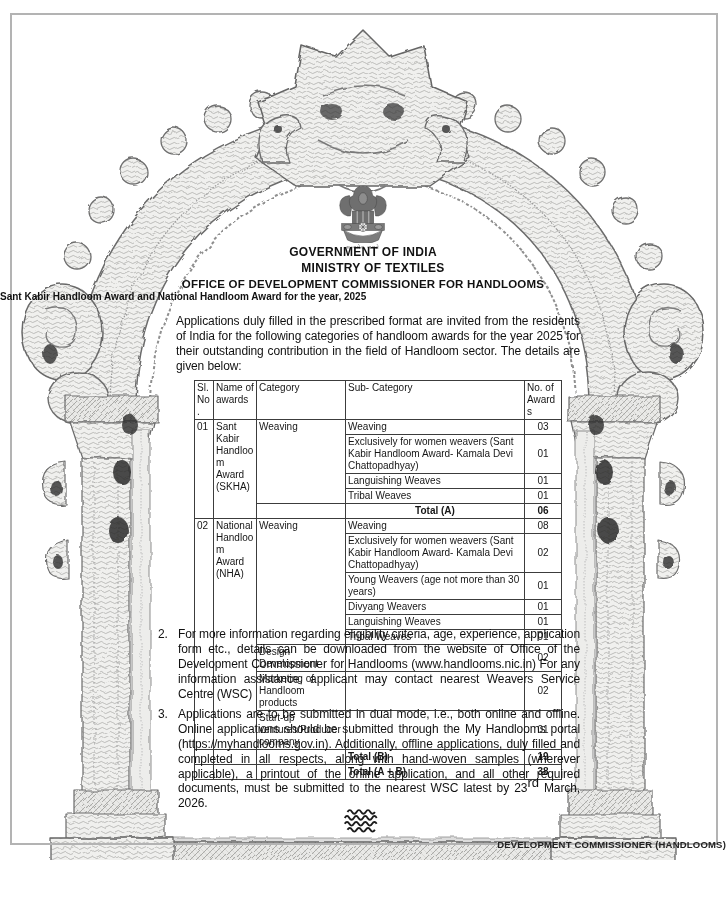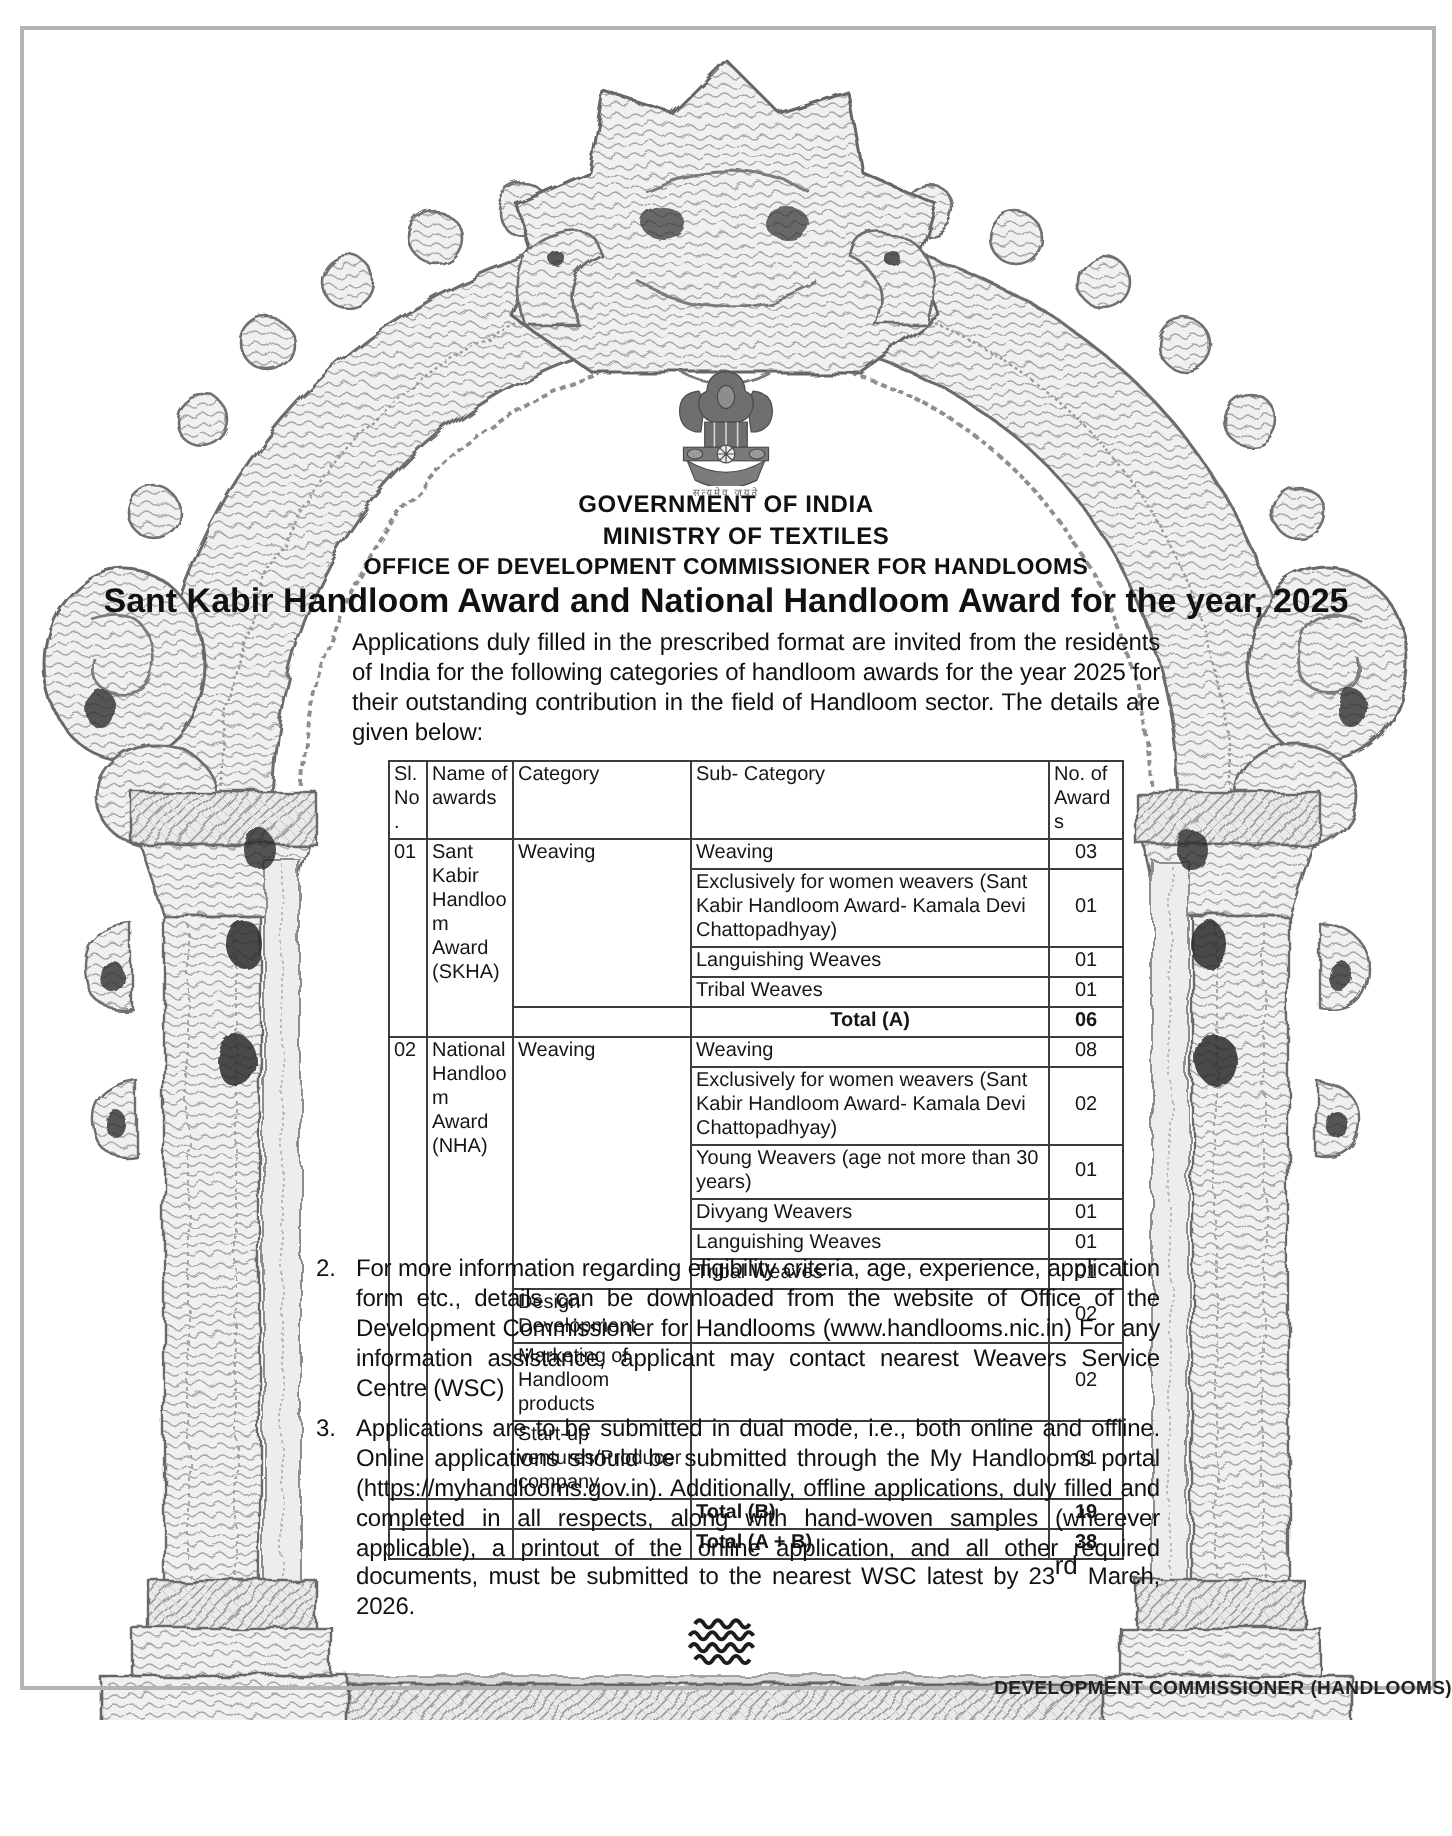--- a/index.html
+++ b/index.html
@@ -9,22 +9,22 @@
         border:2px solid #b3b3b3;pointer-events:none;}
   .frame-svg{position:absolute;left:0;top:0;width:726px;height:918px;}
 
   
   .emblem-wrap{position:absolute;top:183px;left:0;width:100%;text-align:center;line-height:0;}
   .emblem-cap{display:block;font-size:5px;line-height:6px;color:#666;letter-spacing:1px;margin-top:1px;}
   .hdr{position:absolute;top:245px;left:0;right:0;text-align:center;font-weight:700;}
   .hdr .l1{font-size:12px;letter-spacing:.3px;}
   .hdr .l2{font-size:12px;letter-spacing:.3px;margin-top:2px;padding-left:20px;}
   .hdr .l3{font-size:11.5px;letter-spacing:.2px;margin-top:3px;}
-  .notice-title{position:absolute;top:291px;left:0;right:0;text-align:center;
-        font-size:17px;font-weight:700;}
+  .notice-title{position:absolute;top:291px;left:0;right:0;text-align:left;
+        font-size:10px;font-weight:700;}
 
   .intro{position:absolute;left:176px;top:314px;width:404px;font-size:12px;
         line-height:1.24;text-align:justify;letter-spacing:-0.1px;}
 
   
   .tbl{position:absolute;left:194px;top:380px;width:342px;border-collapse:collapse;
         table-layout:fixed;font-size:10px;line-height:1.2;color:#161616;}
   .tbl td,.tbl th{border:1px solid #3c3c3c;padding:1px 2px;vertical-align:middle;
         overflow:hidden;word-wrap:break-word;font-weight:400;text-align:left;}
   .tbl thead th{vertical-align:top;}

